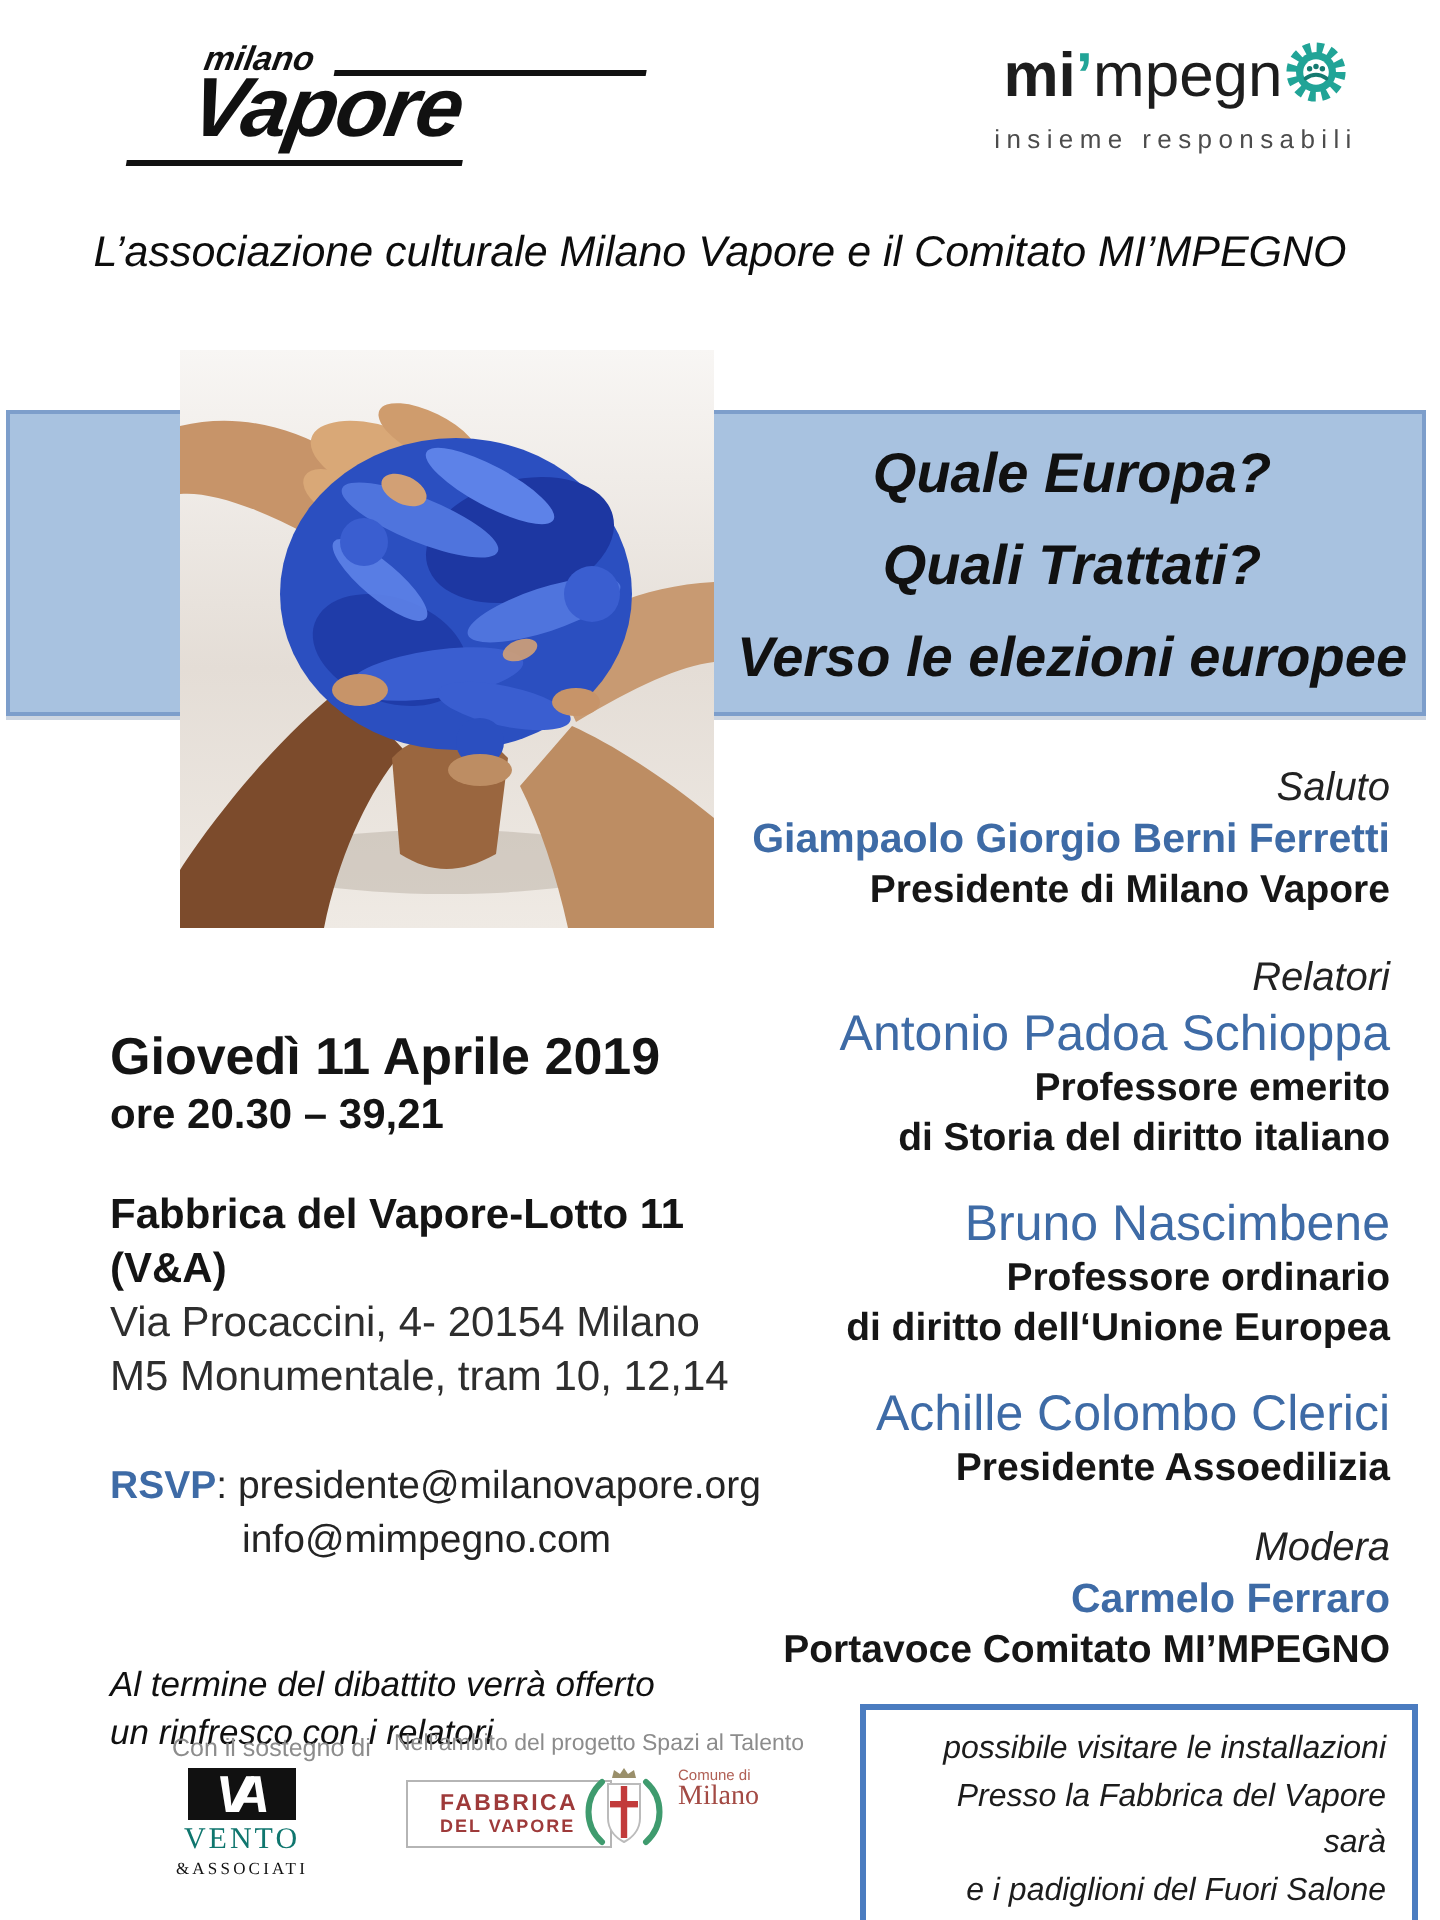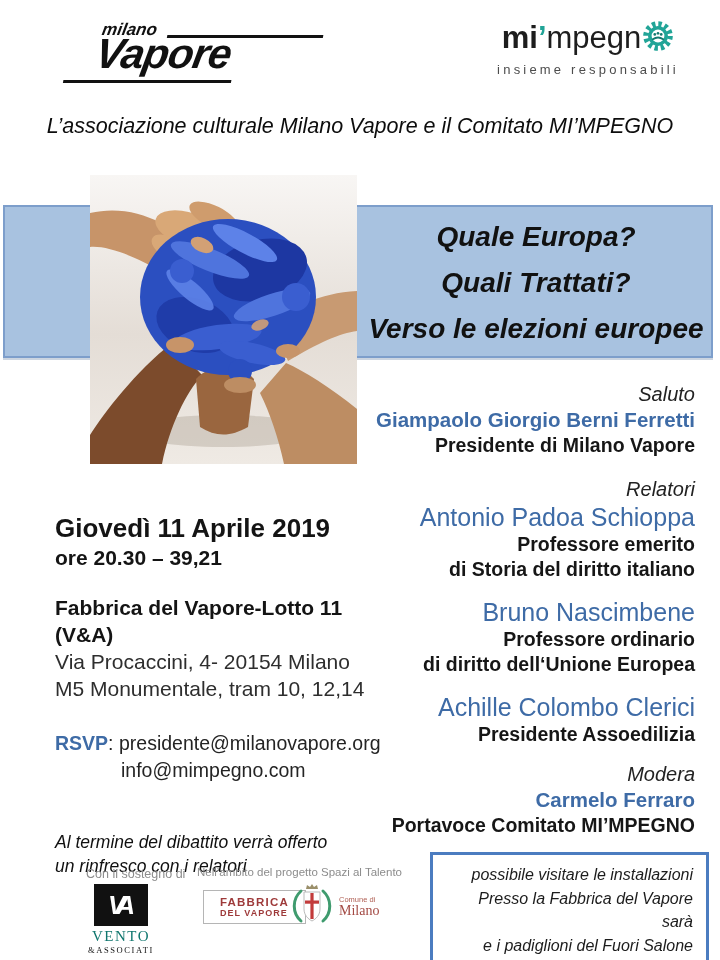--- a/index.html
+++ b/index.html
@@ -52,29 +52,29 @@
   .right-col{position:absolute;right:25px;top:382px;width:420px;text-align:right;}
   .sec-label{font-style:italic;font-size:20px;line-height:25px;color:#222;}
   .name-sm{color:var(--accent);font-weight:bold;font-size:20.5px;line-height:26px;}
   .role{font-weight:bold;font-size:19.5px;line-height:25px;color:#161616;}
   .name-lg{color:var(--accent);font-weight:normal;font-size:25px;line-height:30px;}
   .gap20{margin-top:19px;} .gap16{margin-top:15px;}
 
   
   .support-label{position:absolute;left:86px;top:867px;font-size:12.5px;color:#8c8c8c;}
   .vento{position:absolute;left:86px;top:884px;width:70px;text-align:center;}
-  .vento-sq{width:54px;height:42px;background:#111;margin:0 auto;display:flex;align-items:center;justify-content:center;}
+  .vento-sq{width:54px;height:26px;background:#111;margin:0 auto;display:flex;align-items:center;justify-content:center;}
   .vento-va{color:#fff;font-weight:bold;font-style:italic;font-size:26px;letter-spacing:-7px;padding-right:6px;}
   .vento-name{font-family:"Liberation Serif",serif;font-size:15px;letter-spacing:1.5px;color:#0f766e;margin-top:2px;}
   .vento-sub{font-family:"Liberation Serif",serif;font-size:8.5px;letter-spacing:1.6px;color:#111;}
   .project-label{position:absolute;left:197px;top:866px;font-size:11.5px;color:#8c8c8c;}
   .fabbrica{position:absolute;left:203px;top:890px;border:1.5px solid #b5b5b5;padding:5px 16px;text-align:left;}
   .fab-l1{font-size:11.5px;font-weight:bold;letter-spacing:1.2px;color:var(--darkred);}
   .fab-l2{font-size:9px;font-weight:bold;letter-spacing:1px;color:var(--darkred);}
-  .comune{position:absolute;left:289px;top:883px;display:flex;align-items:center;gap:4px;}
+  .comune{position:absolute;left:289px;top:883px;display:flex;align-items:flex-start;gap:4px;}
   .com-txt{text-align:left;}
   .com-l1{font-size:7.5px;color:#b06055;}
   .com-l2{font-family:"Liberation Serif",serif;font-size:14px;color:#a34a44;margin-top:-1px;}
 
   .salone-box{position:absolute;left:430px;top:852px;width:250px;border:3px solid var(--boxborder);
               padding:8px 13px 8px 10px;text-align:right;font-style:italic;font-size:16px;
               line-height:23.5px;color:#1c1c1c;}
 </style>
 </head>
 <body>

